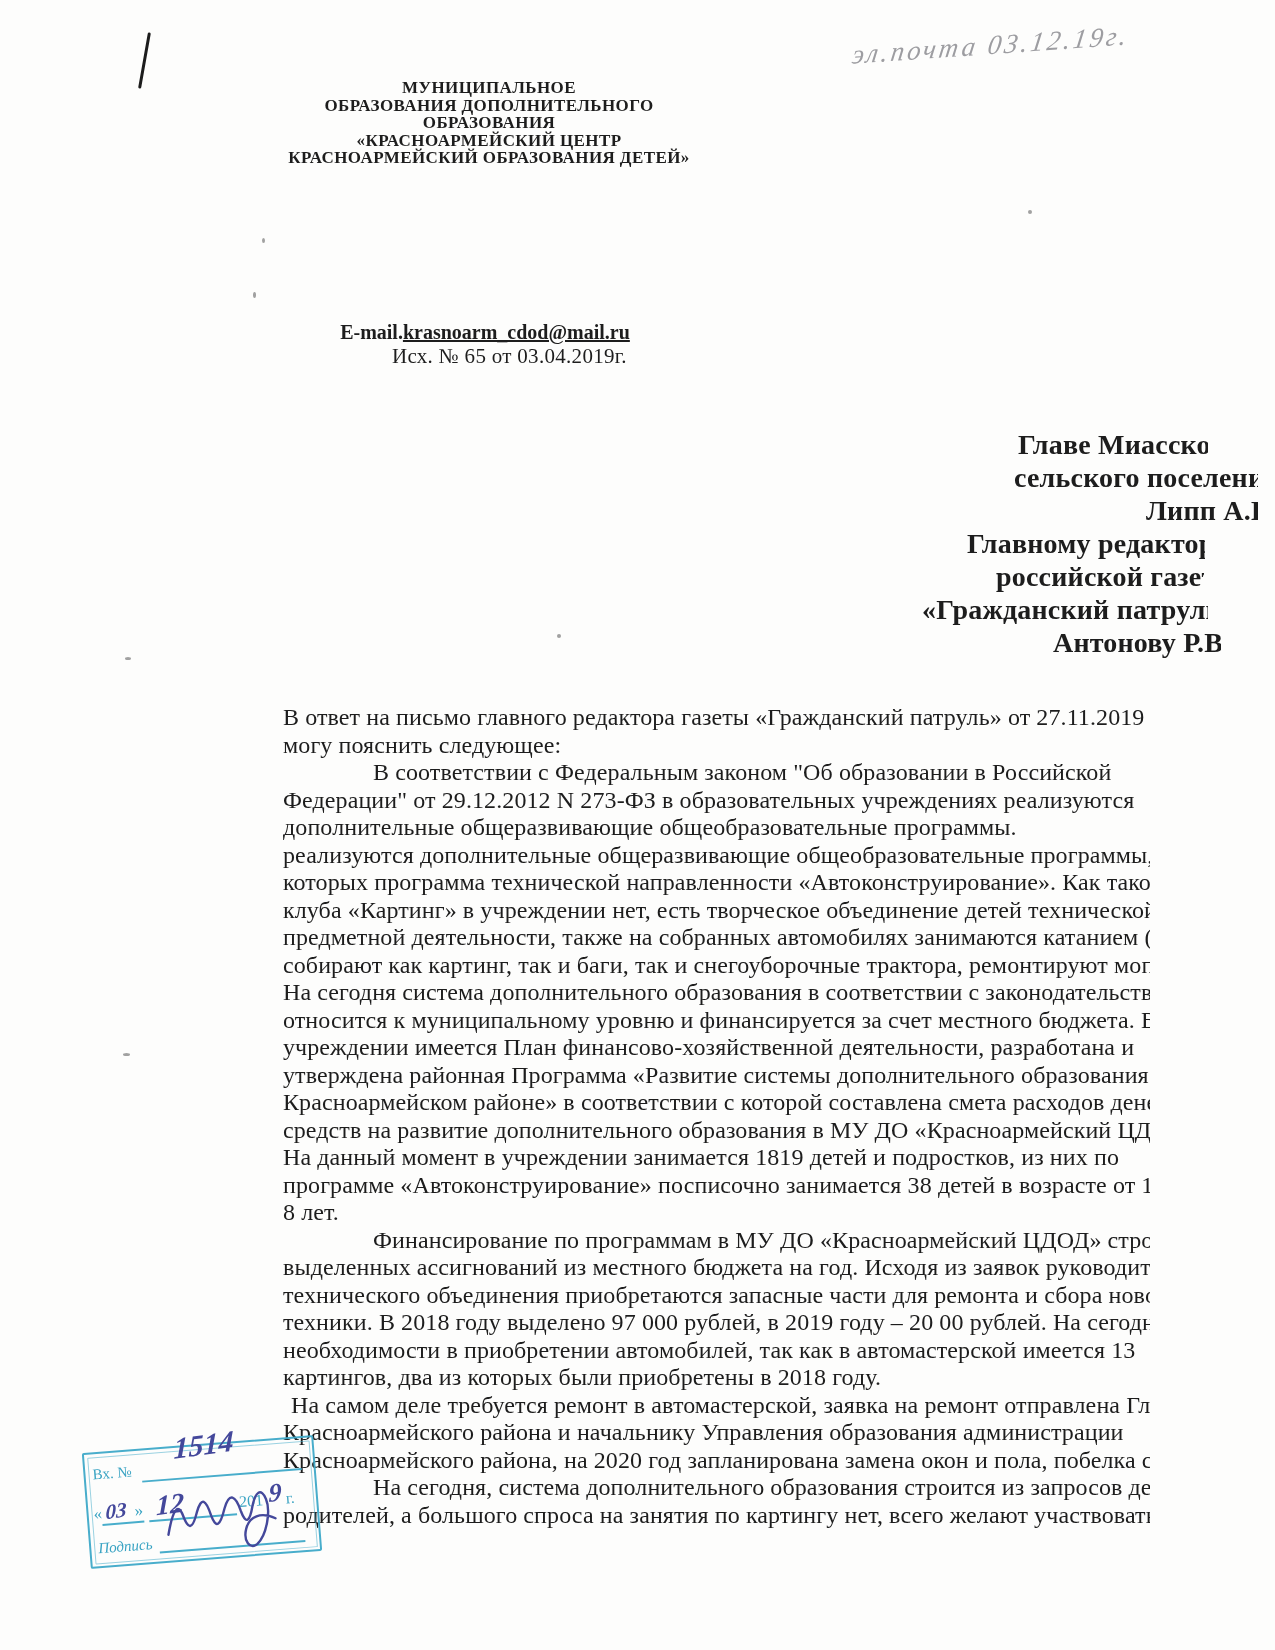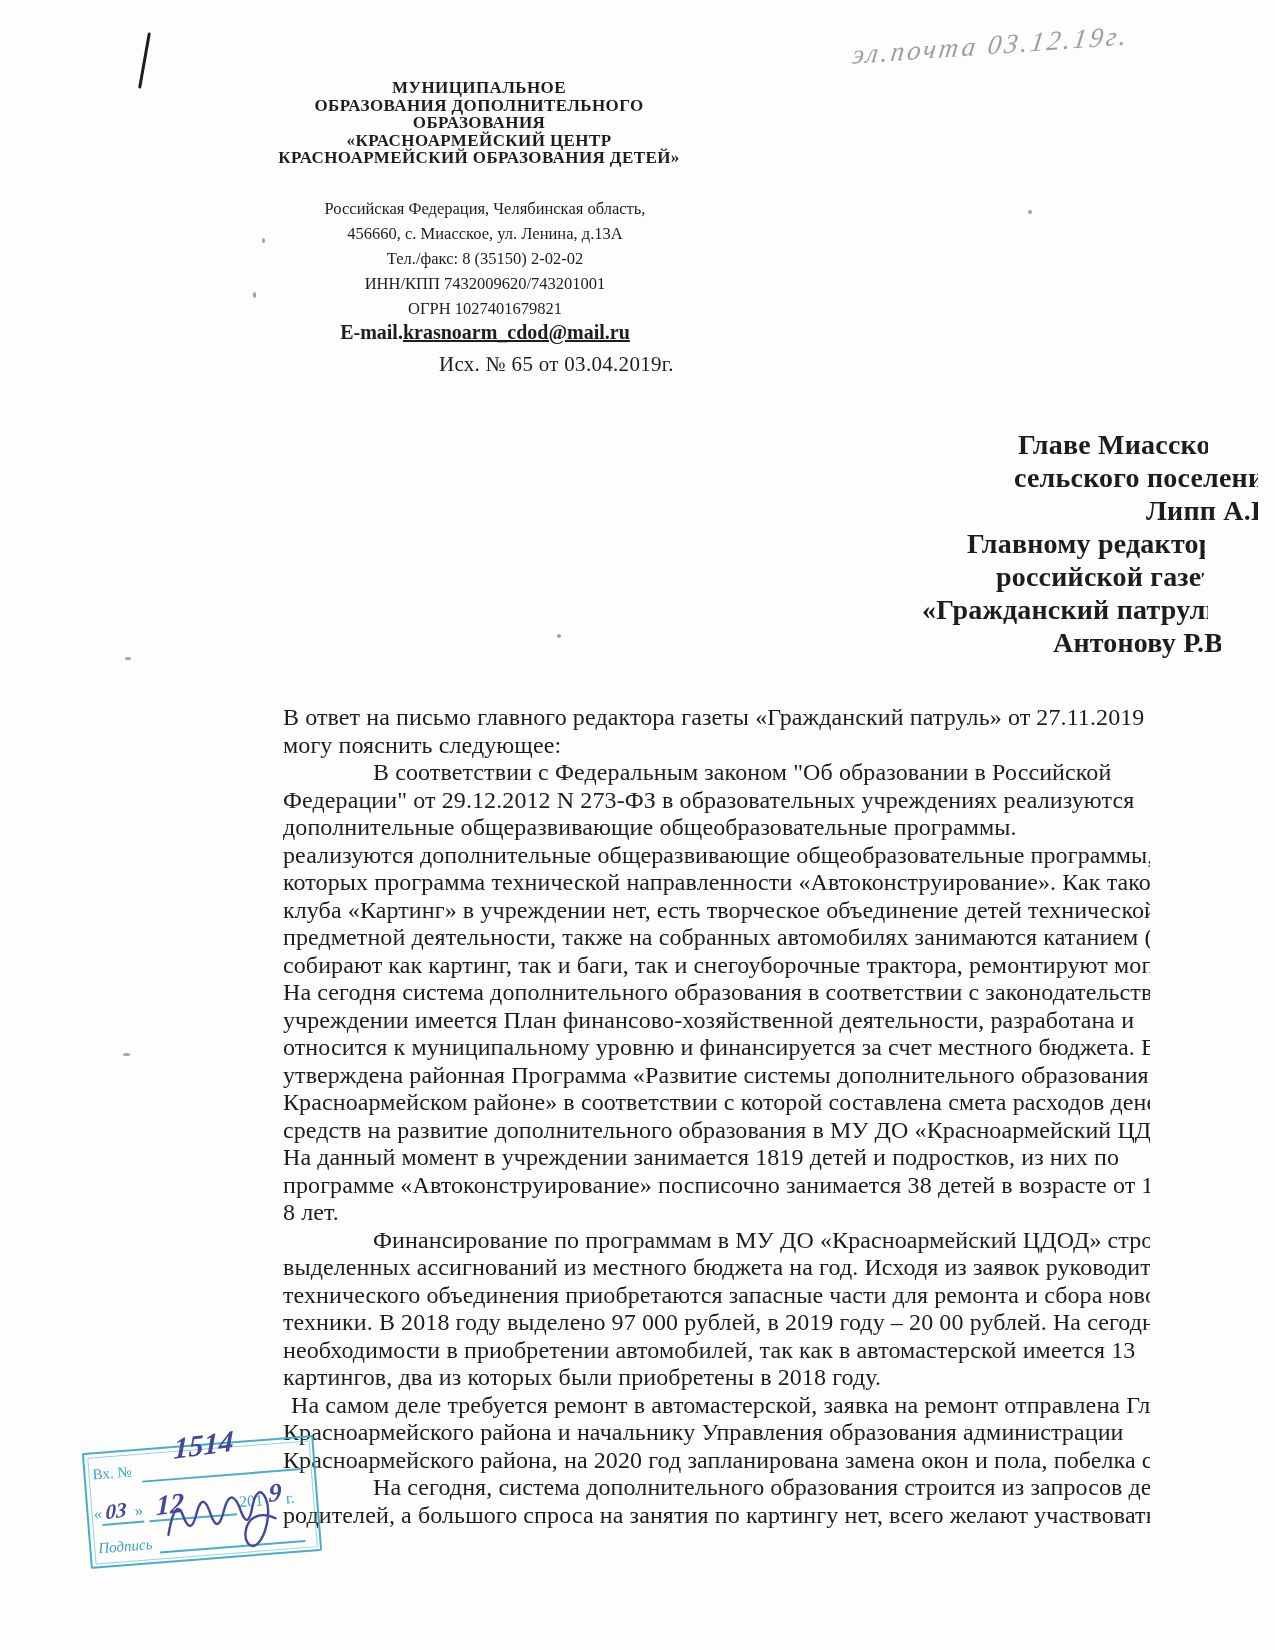--- a/index.html
+++ b/index.html
@@ -9,28 +9,28 @@
     color:#1d1d1d; margin:0 auto;
   }
   
   .pen-stroke{position:absolute; left:143px; top:32px; width:3px; height:57px;
     background:#1c1c1c; transform:rotate(10deg); border-radius:2px;}
   
   .hand-note{position:absolute; left:852px; top:30px; font-size:27px; color:#8d8d92;
     font-style:italic; letter-spacing:3px; transform:rotate(-4deg) skewX(-12deg);
     opacity:.85; white-space:nowrap;}
   
-  .org{position:absolute; left:234px; top:79px; width:490px; text-align:center;}
+  .org{position:absolute; left:244px; top:79px; width:490px; text-align:center;}
   .org-line{font-weight:bold; font-size:17px; line-height:17.5px; letter-spacing:.4px;}
   .addr{position:absolute; left:240px; top:196px; width:490px; text-align:center;}
   .addr-line{font-size:16.5px; line-height:25px;}
   .email-line{position:absolute; left:240px; top:321px; width:490px; text-align:center;
     font-weight:bold; font-size:20px;}
   .email-value{text-decoration:underline;}
-  .outgoing{position:absolute; left:392px; top:352px; font-size:21px; letter-spacing:.3px;margin-left:47px;}
+  .outgoing{position:absolute; left:392px; top:344px; font-size:21px; letter-spacing:.3px;}
   
   .recipient{position:absolute; inset:0; pointer-events:none;}
   .recipient-line{position:absolute; font-weight:bold; font-size:28px; line-height:33px;
     white-space:nowrap; overflow:hidden; letter-spacing:.2px;}
   
   .body-text{position:absolute; left:283px; top:704px; width:867px; overflow:hidden;}
   .body-line{height:27.5px; line-height:27.5px; font-size:24px; white-space:nowrap;
     letter-spacing:.1px;}
   
   .stamp{position:absolute; left:86px; top:1444px; width:232px; height:116px;
@@ -56,27 +56,20 @@
   <div class="hand-note">эл.почта 03.12.19г.</div>
 
   <div class="org">
       <div class="org-line">МУНИЦИПАЛЬНОЕ</div>
       <div class="org-line">ОБРАЗОВАНИЯ ДОПОЛНИТЕЛЬНОГО</div>
       <div class="org-line">ОБРАЗОВАНИЯ</div>
       <div class="org-line">«КРАСНОАРМЕЙСКИЙ ЦЕНТР</div>
       <div class="org-line">КРАСНОАРМЕЙСКИЙ ОБРАЗОВАНИЯ ДЕТЕЙ»</div>
     </div>
 
-  <div class="addr">
-      <div class="addr-line">Российская Федерация, Челябинская область,</div>
-      <div class="addr-line">456660, с. Миасское, ул. Ленина, д.13А</div>
-      <div class="addr-line">Тел./факс: 8 (35150) 2-02-02</div>
-      <div class="addr-line">ИНН/КПП 7432009620/743201001</div>
-      <div class="addr-line">ОГРН 1027401679821</div>
-    </div>
 
   <div class="email-line">
     <span>E-mail.</span><span class="email-value">krasnoarm_cdod@mail.ru</span>
   </div>
 
   <div class="outgoing">Исх. № 65 от 03.04.2019г.</div>
 
   <div class="recipient">
       <div class="recipient-line" style="left: 1018px; top: 428px; width: 190px;">Главе Миасского</div>
       <div class="recipient-line" style="left: 1014px; top: 461px; width: 244px;">сельского поселения</div>
@@ -92,22 +85,22 @@
       <div class="body-line">могу пояснить следующее:</div>
       <div class="body-line" style="padding-left: 90px;">В соответствии с Федеральным законом "Об образовании в Российской</div>
       <div class="body-line">Федерации" от 29.12.2012 N 273-ФЗ в образовательных учреждениях  реализуются</div>
       <div class="body-line">дополнительные общеразвивающие общеобразовательные программы.</div>
       <div class="body-line">реализуются дополнительные общеразвивающие общеобразовательные программы, среди</div>
       <div class="body-line">которых программа технической направленности «Автоконструирование». Как такового</div>
       <div class="body-line">клуба «Картинг» в учреждении  нет, есть творческое объединение детей технической</div>
       <div class="body-line">предметной деятельности, также на собранных автомобилях занимаются катанием (а</div>
       <div class="body-line">собирают  как картинг, так и баги, так и снегоуборочные трактора, ремонтируют мопеды)</div>
       <div class="body-line">На сегодня система дополнительного образования в соответствии с законодательством</div>
+      <div class="body-line">относится к муниципальному уровню и финансируется за счет местного бюджета. В</div>
       <div class="body-line">учреждении имеется План финансово-хозяйственной деятельности,  разработана и</div>
-      <div class="body-line">относится к муниципальному уровню и финансируется за счет местного бюджета. В</div>
       <div class="body-line">утверждена  районная Программа  «Развитие системы дополнительного образования в</div>
       <div class="body-line">Красноармейском районе» в соответствии с которой составлена смета расходов денежных</div>
       <div class="body-line">средств на развитие дополнительного образования в МУ ДО «Красноармейский ЦДОД».</div>
       <div class="body-line">На данный момент в учреждении занимается 1819 детей и подростков, из них по</div>
       <div class="body-line">программе «Автоконструирование» посписочно занимается 38 детей в возрасте от 12 до</div>
       <div class="body-line">8 лет.</div>
       <div class="body-line" style="padding-left: 90px;">Финансирование по программам в МУ ДО «Красноармейский ЦДОД» строится из</div>
       <div class="body-line">выделенных ассигнований из местного бюджета на год.  Исходя из заявок руководителя</div>
       <div class="body-line">технического объединения приобретаются запасные части для ремонта и сбора новой</div>
       <div class="body-line">техники.  В 2018 году выделено 97 000 рублей, в 2019 году – 20 00 рублей.  На сегодня нет</div>

